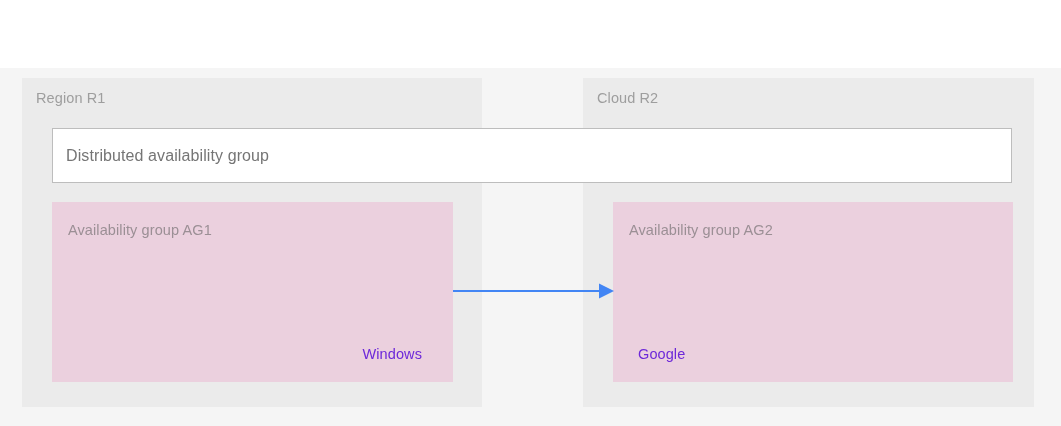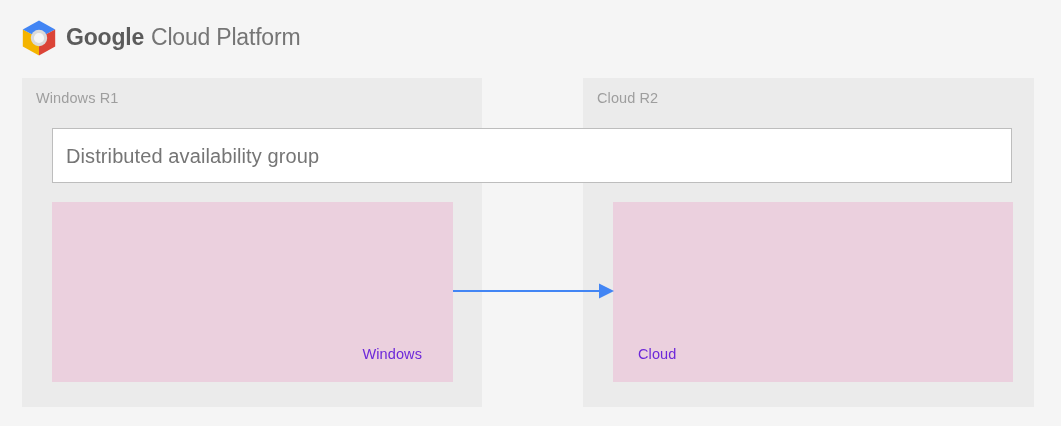--- a/index.html
+++ b/index.html
@@ -106,21 +106,21 @@
     height: 55px;
     background: #ffffff;
     border: 1px solid #bdbdbd;
     box-sizing: border-box;
   }
   #dag-box .dag-label {
     position: absolute;
     left: 13px;
     top: 50%;
     transform: translateY(-50%);
-    font-size: 20px;
+    font-size: 16px;
     color: #757575;
     letter-spacing: 0.1px;
   }
 
   
   .ag-box {
     position: absolute;
     background: #ebd0de;
     top: 202px;
     height: 180px;
@@ -159,60 +159,43 @@
     width: 164px;
     height: 26px;
   }
   #replication-arrow svg { display: block; }
 </style>
 </head>
 <body>
 
 <div id="screenshot">
 
-  <div class="header">
-    <span class="logo-wrap">
-      <svg width="36" height="36" viewBox="0 0 36 36" aria-hidden="true">
-
-        <path d="M1.8 9.6 L1.8 26.4 L18 35.5 L18 18 Z" fill="#F4B400"></path>
-
-        <path d="M1.8 9.6 L18 0.5 L34.2 9.6 L18 18 Z" fill="#4285F4"></path>
-
-        <path d="M34.2 9.6 L34.2 26.4 L18 35.5 L18 18 Z" fill="#DB4437"></path>
-
-        <circle cx="18" cy="18" r="8.2" fill="#DADADA"></circle>
-        <circle cx="18" cy="18" r="5.1" fill="#F5F5F5"></circle>
-      </svg>
-    </span>
-    <div class="wordmark">
-      <span class="w-bold">Google</span>
-      <span class="w-light">Cloud Platform</span>
-    </div>
-  </div>
 
   <div class="canvas"></div>
 
   <div class="region" id="region-r1">
-    <span class="region-label">Windows R1</span>
+    <span class="region-label">Region R1</span>
   </div>
 
   <div class="region" id="region-r2">
     <span class="region-label">Cloud R2</span>
   </div>
 
   <div id="dag-box">
     <span class="dag-label">Distributed availability group</span>
   </div>
 
   <div class="ag-box" id="ag1-box">
+    <span class="ag-title">Availability group AG1</span>
     <span class="os-label" id="ag1-os">Windows</span>
   </div>
 
   <div class="ag-box" id="ag2-box">
-    <span class="os-label" id="ag2-os">Cloud</span>
+    <span class="ag-title">Availability group AG2</span>
+    <span class="os-label" id="ag2-os">Google</span>
   </div>
 
   <div id="replication-arrow">
     <svg width="164" height="26" viewBox="0 0 164 26" aria-hidden="true">
       <line x1="1" y1="13" x2="148" y2="13" stroke="#4285F4" stroke-width="2.2"></line>
       <polygon points="147,5.5 162,13 147,20.5" fill="#4285F4"></polygon>
     </svg>
   </div>
 
 </div>

